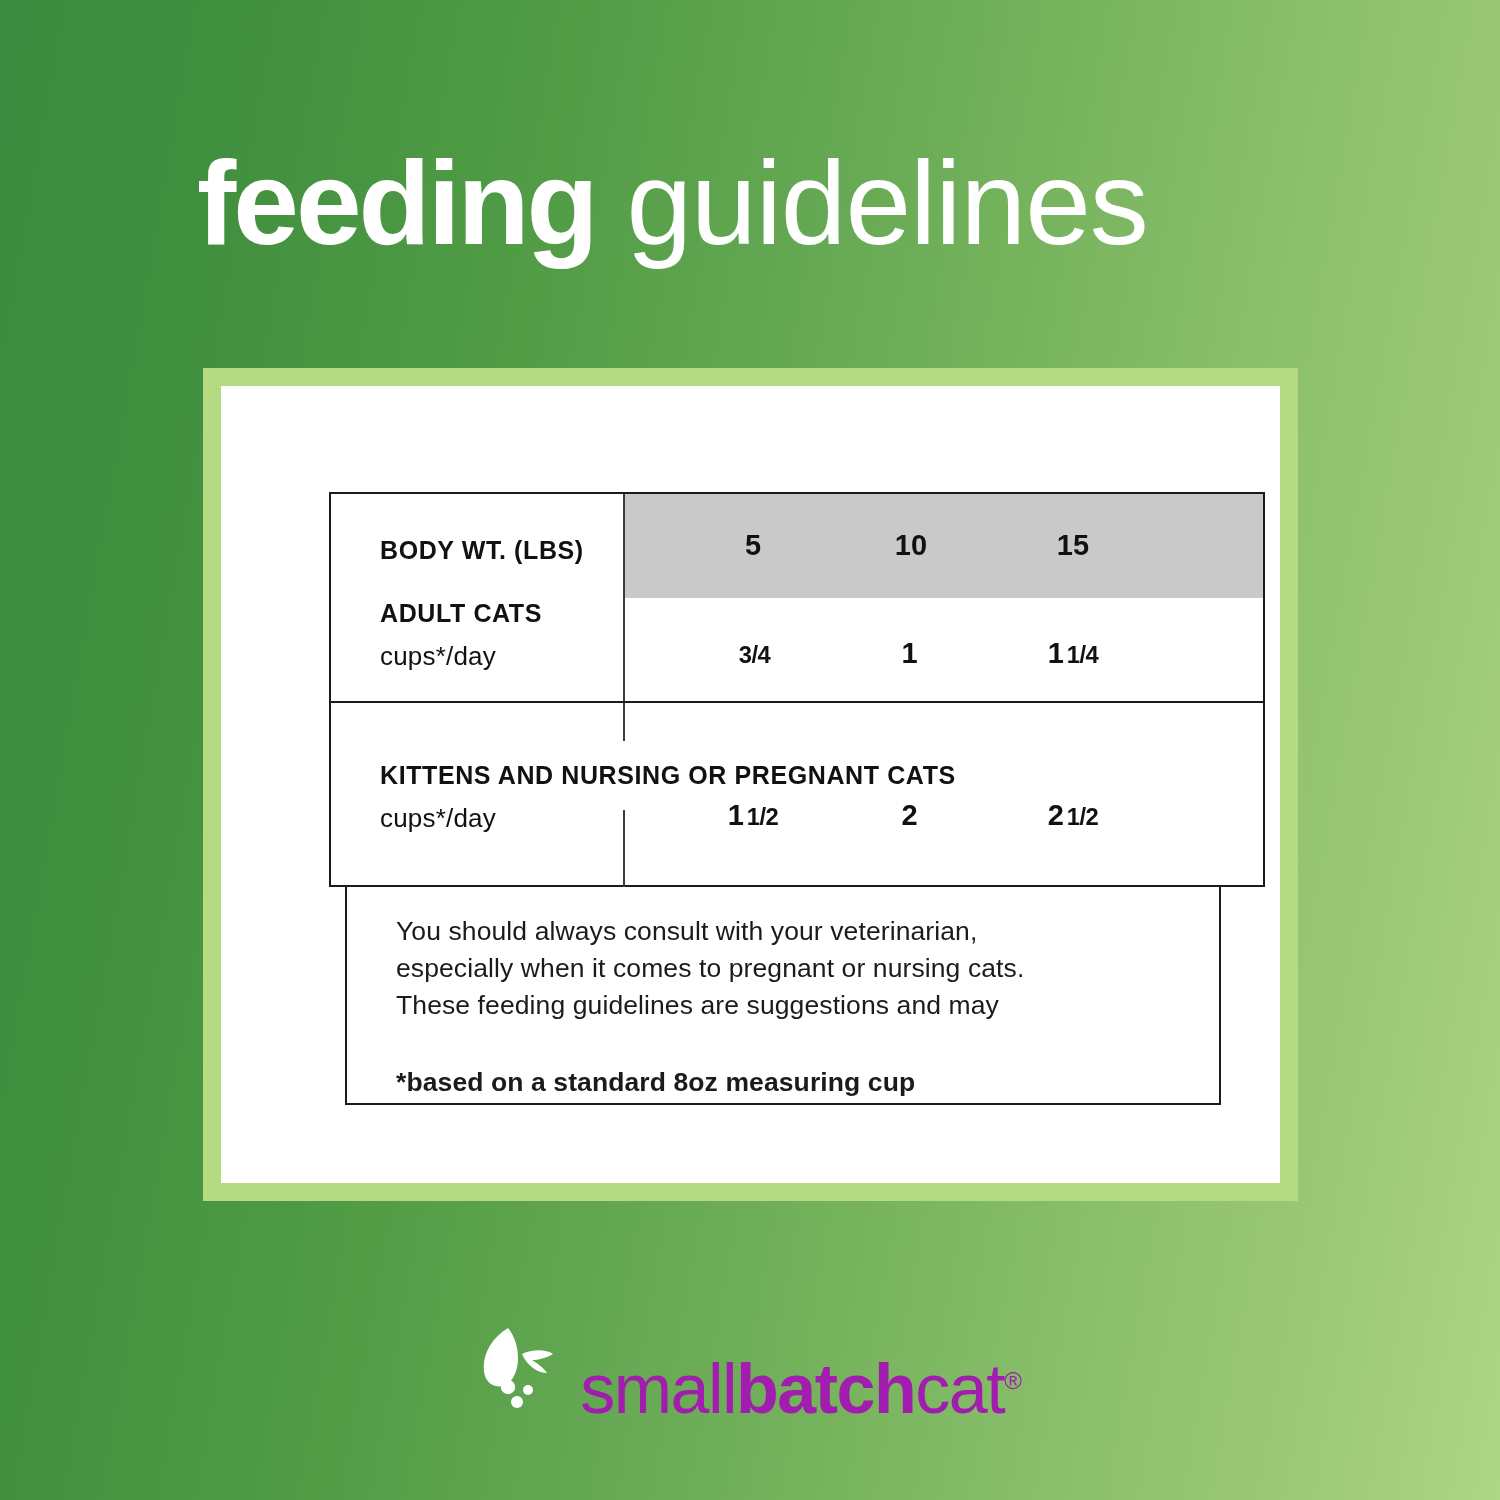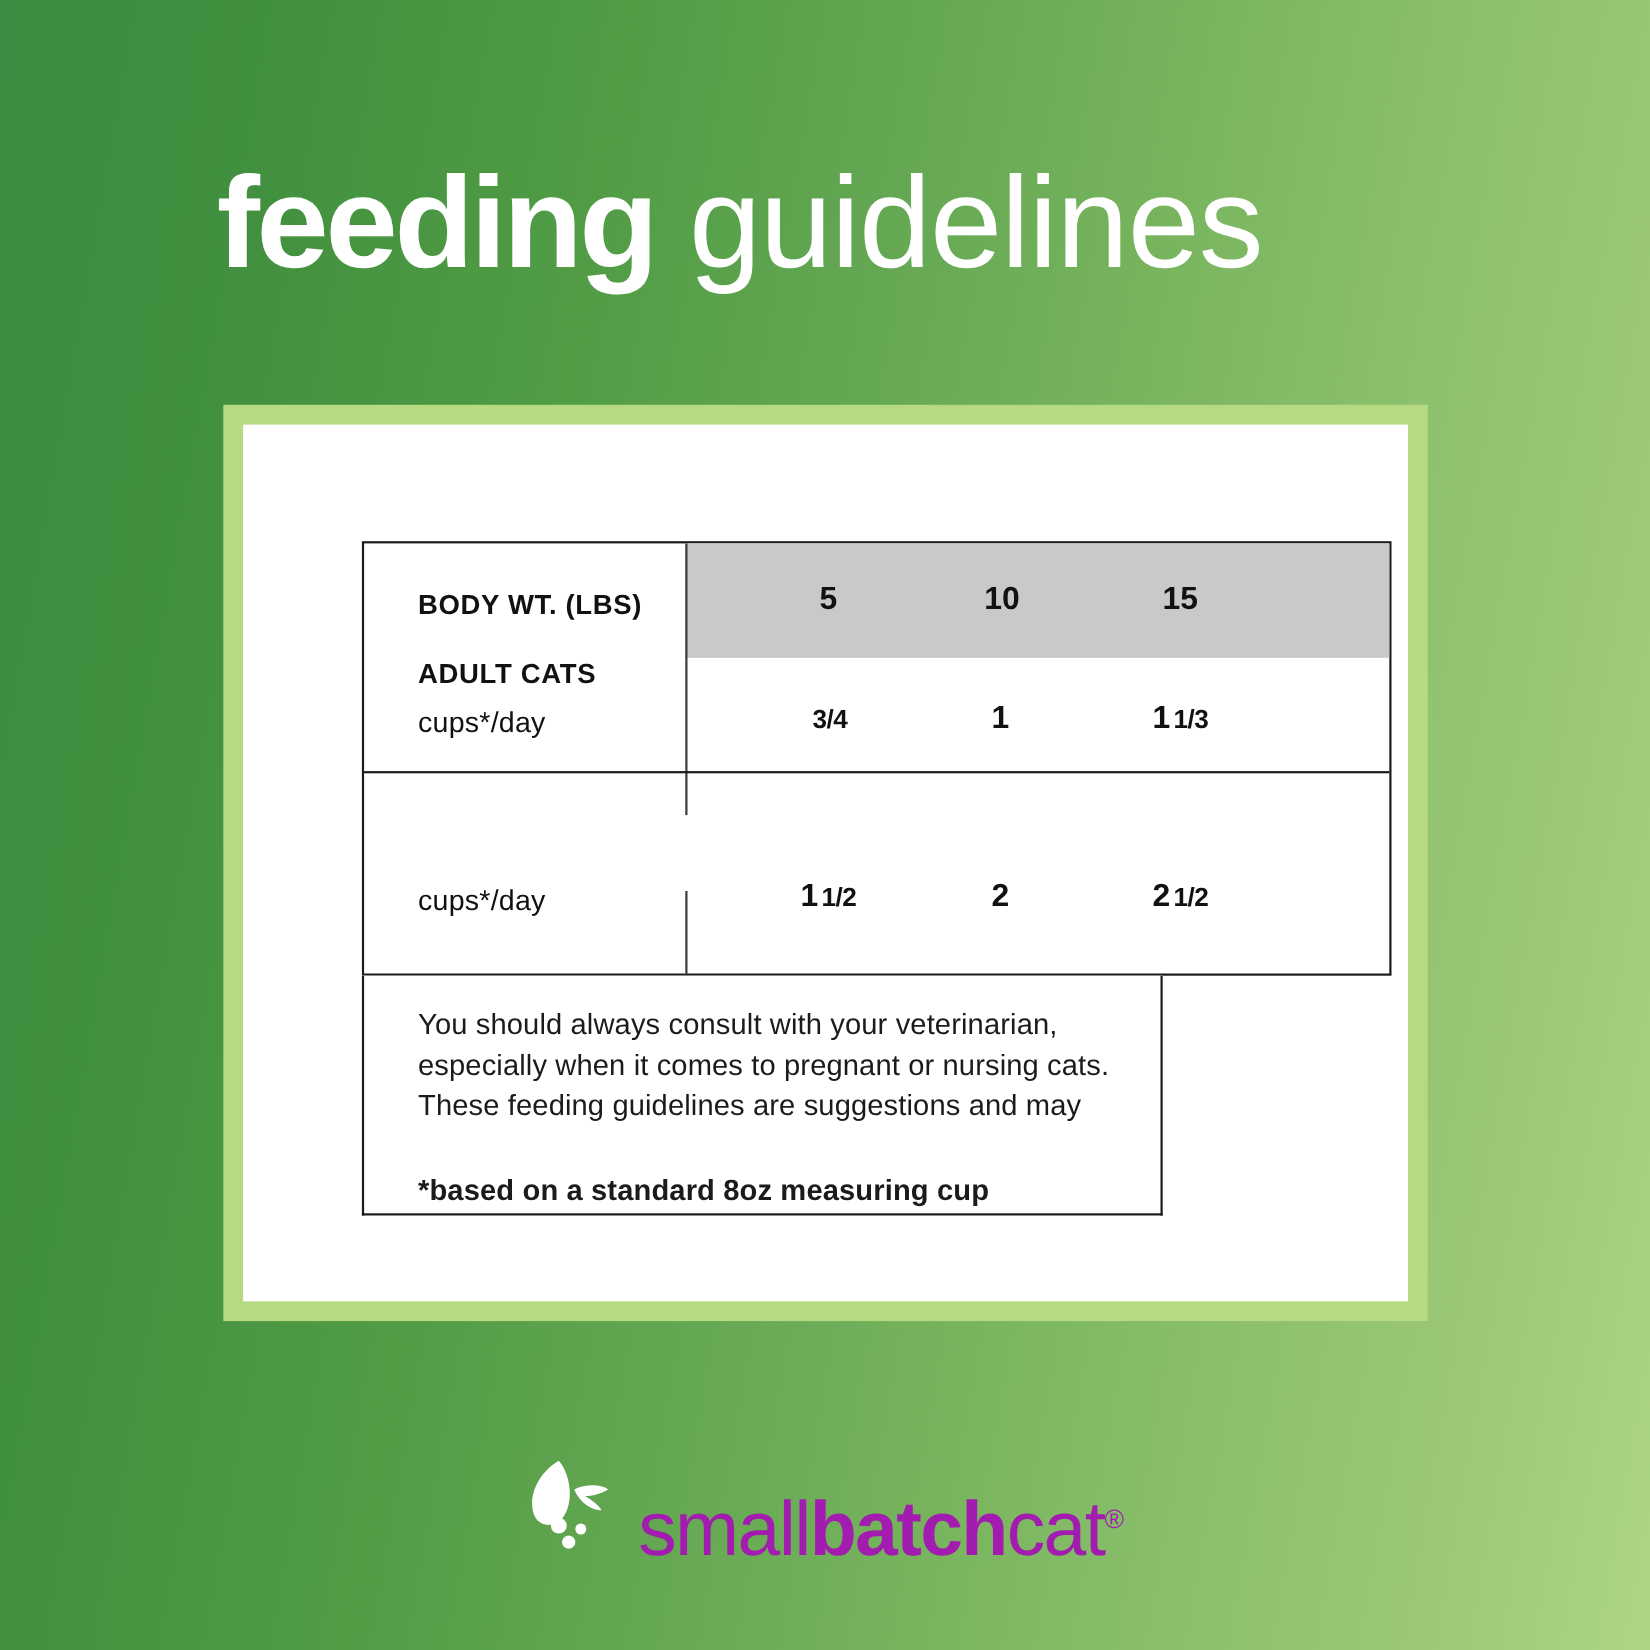--- a/index.html
+++ b/index.html
@@ -155,23 +155,23 @@
   .col-1 { left: 500px; }
   .col-2 { left: 662px; }
 
   .row-head   { top: 35px;  font-size: 29px; }
   .row-adult  { top: 143px; font-size: 29px; }
   .row-kitten { top: 305px; font-size: 29px; }
 
   
   .note-box {
     position: absolute;
-    left: 108px;
+    left: 124px;
     top: 501px;
-    width: 728px;
+    width: 876px;
     height: 218px;
     border: 2px solid #1b1b1b;
     border-top: none;
     background: #ffffff;
   }
   .note-inner {
     position: absolute;
     left: 49px;
     top: 26px;
     right: 30px;
@@ -237,29 +237,30 @@
     <div class="table-wrap">
 
       <div class="grayband"></div>
       <div class="vdiv-a"></div>
       <div class="vdiv-b"></div>
       <div class="hrule"></div>
 
       <div class="lbl strong lbl-bodywt">BODY WT. (LBS)</div>
       <div class="lbl strong lbl-adult">ADULT CATS</div>
       <div class="lbl sub    lbl-adultsub">cups*/day</div>
+      <div class="lbl strong lbl-kittens">KITTENS AND NURSING OR PREGNANT CATS</div>
       <div class="lbl sub    lbl-kitsub">cups*/day</div>
 
       <div class="num row-head col-0">5</div>
       <div class="num row-head col-1">10</div>
       <div class="num row-head col-2">15</div>
 
       <div class="num row-adult col-0"><span class="whole"></span><span class="frac">3/4</span></div>
       <div class="num row-adult col-1"><span class="whole">1</span><span class="frac"></span></div>
-      <div class="num row-adult col-2"><span class="whole">1</span><span class="frac">1/3</span></div>
+      <div class="num row-adult col-2"><span class="whole">1</span><span class="frac">1/4</span></div>
 
       <div class="num row-kitten col-0"><span class="whole">1</span><span class="frac">1/2</span></div>
       <div class="num row-kitten col-1"><span class="whole">2</span><span class="frac"></span></div>
       <div class="num row-kitten col-2"><span class="whole">2</span><span class="frac">1/2</span></div>
     </div>
 
     <div class="note-box">
       <div class="note-inner">
         <div class="note-p">You should always consult with your veterinarian,</div>
         <div class="note-p">especially when it comes to pregnant or nursing cats.</div>

